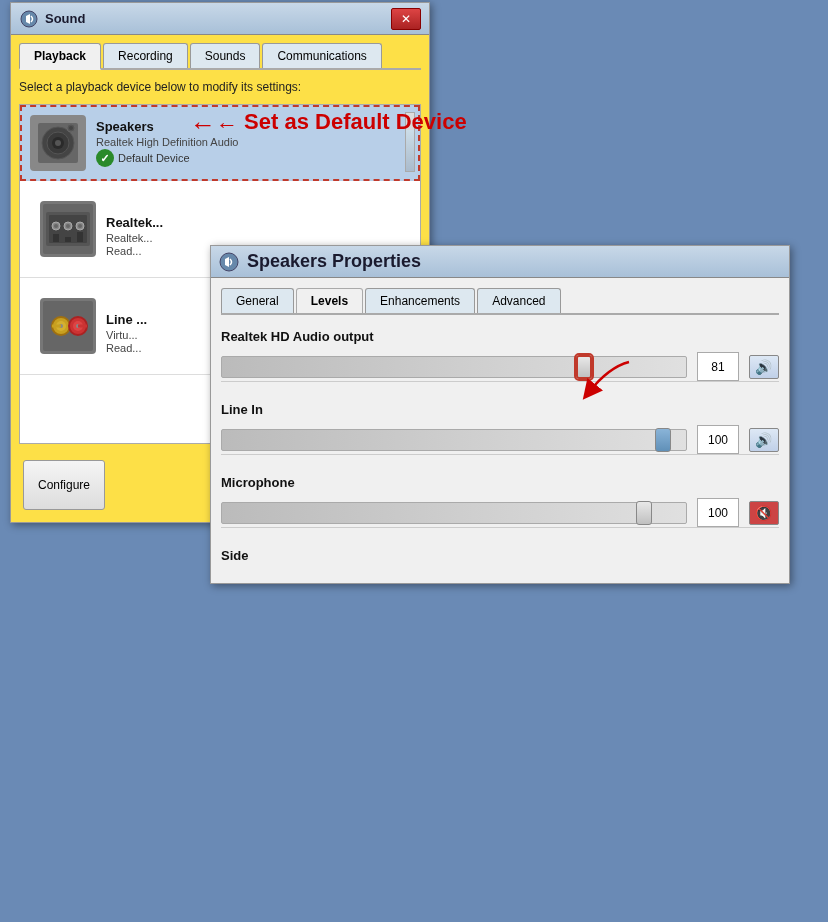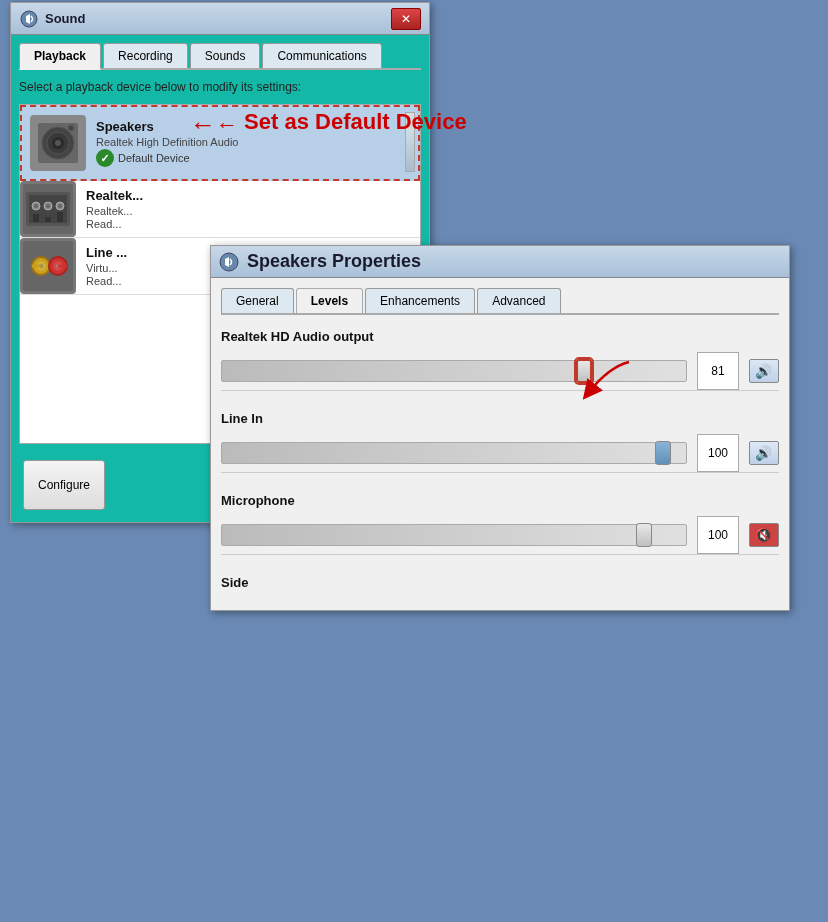--- a/index.html
+++ b/index.html
@@ -59,21 +59,21 @@
       font-size: 12px;
       display: flex;
       align-items: center;
       justify-content: center;
       cursor: pointer;
       border-radius: 2px;
     }
 
     .window-body {
       padding: 8px;
-      background: #14b8a6;
+      background: #fde047;
     }
 
     
     .tabs {
       display: flex;
       border-bottom: 2px solid #aaa;
       margin-bottom: 10px;
     }
 
     .tab {
@@ -306,21 +306,21 @@
       cursor: pointer;
     }
 
     .slider-thumb.highlighted {
       border: 2px solid #c0392b;
       outline: 2px solid #c0392b;
     }
 
     .slider-value {
       width: 42px;
-      height: 38px;
+      height: 29px;
       border: 1px solid #aaa;
       background: white;
       text-align: center;
       font-size: 12px;
       display: flex;
       align-items: center;
       justify-content: center;
     }
 
     .speaker-btn {
@@ -347,22 +347,22 @@
       background: #e0e0e0;
     }
     .device-list::-webkit-scrollbar-thumb {
       background: #b0b0b0;
       border: 1px solid #999;
     }
 
     
     .device-item-partial {
       display: flex;
-      align-items: center;
-      padding: 0;
+      align-items: flex-end;
+      padding: 20px;
       border-bottom: 1px solid #ddd;
       overflow: hidden;
     }
 
     .muted-icon {
       background: #cc4444;
     }
   </style>
 </head>
 <body>

